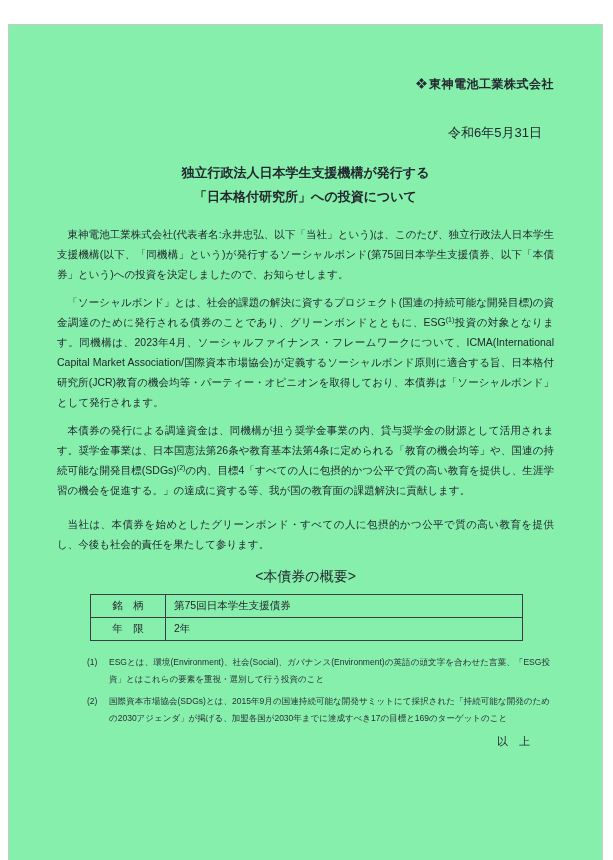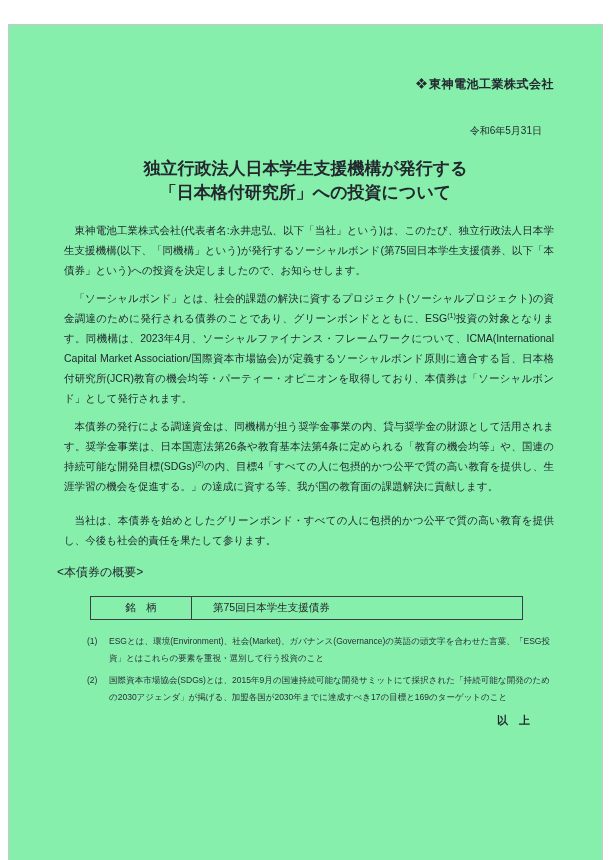--- a/index.html
+++ b/index.html
@@ -29,64 +29,65 @@
     line-height: 14px;
   }
   .logo-mark {
     font-size: 12px;
     font-weight: normal;
     margin-right: 1px;
   }
   .date-line {
     margin-top: 33px;
     text-align: right;
-    font-size: 10px;
+    font-size: 13px;
     padding-right: 12px;
   }
   .doc-title {
     margin-top: 19px;
     text-align: center;
     font-weight: bold;
-    font-size: 17px;
+    font-size: 13px;
     line-height: 24px;
   }
   .body-text {
     margin-top: 15px;
   }
   .body-text p {
     font-size: 10.5px;
     line-height: 20px;
     text-align: justify;
     text-indent: 1em;
-    margin: 0 0 8px 7px;
+    margin: 0 0 8px 0;
   }
   .body-text p.closing-para {
     margin-top: 14px;
   }
   sup.fn-ref {
     font-size: 7px;
     vertical-align: super;
     line-height: 0;
   }
   .summary-section {
     margin-top: 14px;
   }
   .summary-heading {
-    font-size: 12px;
-    margin-bottom: 15px;
+    font-size: 14px;
+    margin-bottom: 8px;
+    text-align: center;
   }
   table.summary-table {
     border-collapse: collapse;
     margin-left: 33px;
     width: 433px;
     font-size: 10.5px;
   }
   table.summary-table td {
     border: 1px solid #3a3d44;
-    padding: 4px 21px;
+    padding: 4px 8px;
     height: 14px;
   }
   td.row-label {
     width: 58px;
     text-align: center;
     white-space: nowrap;
   }
   td.row-value {
     padding-left: 14px;
   }
@@ -107,62 +108,66 @@
   }
   .fn-text {
     flex: 1 1 auto;
     text-align: justify;
   }
   .closing-mark {
     margin-top: 7px;
     text-align: right;
     padding-right: 24px;
     font-size: 11px;
-    font-weight: bold;
+    font-weight: normal;
   }
 </style>
 </head>
 <body>
 
 <div class="page">
 
   <div class="company-line">
     <span class="logo-mark">❖</span><span>東神電池工業株式会社</span>
   </div>
 
   <div class="date-line">令和6年5月31日</div>
 
   <div class="doc-title">
     <div>独立行政法人日本学生支援機構が発行する</div>
     <div>「日本格付研究所」への投資について</div>
   </div>
 
   <div class="body-text">
     <p>東神電池工業株式会社(代表者名:永井忠弘、以下「当社」という)は、このたび、独立行政法人日本学生支援機構(以下、「同機構」という)が発行するソーシャルボンド(第75回日本学生支援債券、以下「本債券」という)への投資を決定しましたので、お知らせします。</p>
-    <p><span>「ソーシャルボンド」とは、社会的課題の解決に資するプロジェクト(ソーシャルプロジェクト)の資金調達のために発行される債券のことであり、グリーンボンドとともに、ESG</span><sup class="fn-ref">(1)</sup><span>投資の対象となります。同機構は、2023年4月、ソーシャルファイナンス・フレームワークについて、ICMA(International Capital Market Association/国際資本市場協会)が定義するソーシャルボンド原則に適合する旨、日本格付研究所(JCR)教育の機会均等・パーティー・オピニオンを取得しており、本債券は「ソーシャルボンド」として発行されます。</span></p>
+    <p><span>「ソーシャルボンド」とは、社会的課題の解決に資するプロジェクト(国連の持続可能な開発目標)の資金調達のために発行される債券のことであり、グリーンボンドとともに、ESG</span><sup class="fn-ref">(1)</sup><span>投資の対象となります。同機構は、2023年4月、ソーシャルファイナンス・フレームワークについて、ICMA(International Capital Market Association/国際資本市場協会)が定義するソーシャルボンド原則に適合する旨、日本格付研究所(JCR)教育の機会均等・パーティー・オピニオンを取得しており、本債券は「ソーシャルボンド」として発行されます。</span></p>
     <p><span>本債券の発行による調達資金は、同機構が担う奨学金事業の内、貸与奨学金の財源として活用されます。奨学金事業は、日本国憲法第26条や教育基本法第4条に定められる「教育の機会均等」や、国連の持続可能な開発目標(SDGs)</span><sup class="fn-ref">(2)</sup><span>の内、目標4「すべての人に包摂的かつ公平で質の高い教育を提供し、生涯学習の機会を促進する。」の達成に資する等、我が国の教育面の課題解決に貢献します。</span></p>
     <p class="closing-para">当社は、本債券を始めとしたグリーンボンド・すべての人に包摂的かつ公平で質の高い教育を提供し、今後も社会的責任を果たして参ります。</p>
   </div>
 
   <div class="summary-section">
     <div class="summary-heading">&lt;本債券の概要&gt;</div>
     <table class="summary-table">
       <tbody>
         <tr>
           <td class="row-label">銘　柄</td>
           <td class="row-value">第75回日本学生支援債券</td>
         </tr>
+        <tr>
+          <td class="row-label">年　限</td>
+          <td class="row-value">2年</td>
+        </tr>
       </tbody>
     </table>
   </div>
 
   <div class="footnotes">
     <div class="footnote">
       <span class="fn-marker">(1)</span>
-      <span class="fn-text">ESGとは、環境(Environment)、社会(Market)、ガバナンス(Governance)の英語の頭文字を合わせた言葉、「ESG投資」とはこれらの要素を重視・選別して行う投資のこと</span>
+      <span class="fn-text">ESGとは、環境(Environment)、社会(Social)、ガバナンス(Environment)の英語の頭文字を合わせた言葉、「ESG投資」とはこれらの要素を重視・選別して行う投資のこと</span>
     </div>
     <div class="footnote">
       <span class="fn-marker">(2)</span>
       <span class="fn-text">国際資本市場協会(SDGs)とは、2015年9月の国連持続可能な開発サミットにて採択された「持続可能な開発のための2030アジェンダ」が掲げる、加盟各国が2030年までに達成すべき17の目標と169のターゲットのこと</span>
     </div>
   </div>
 
   <div class="closing-mark">以　上</div>
 
 </div>

